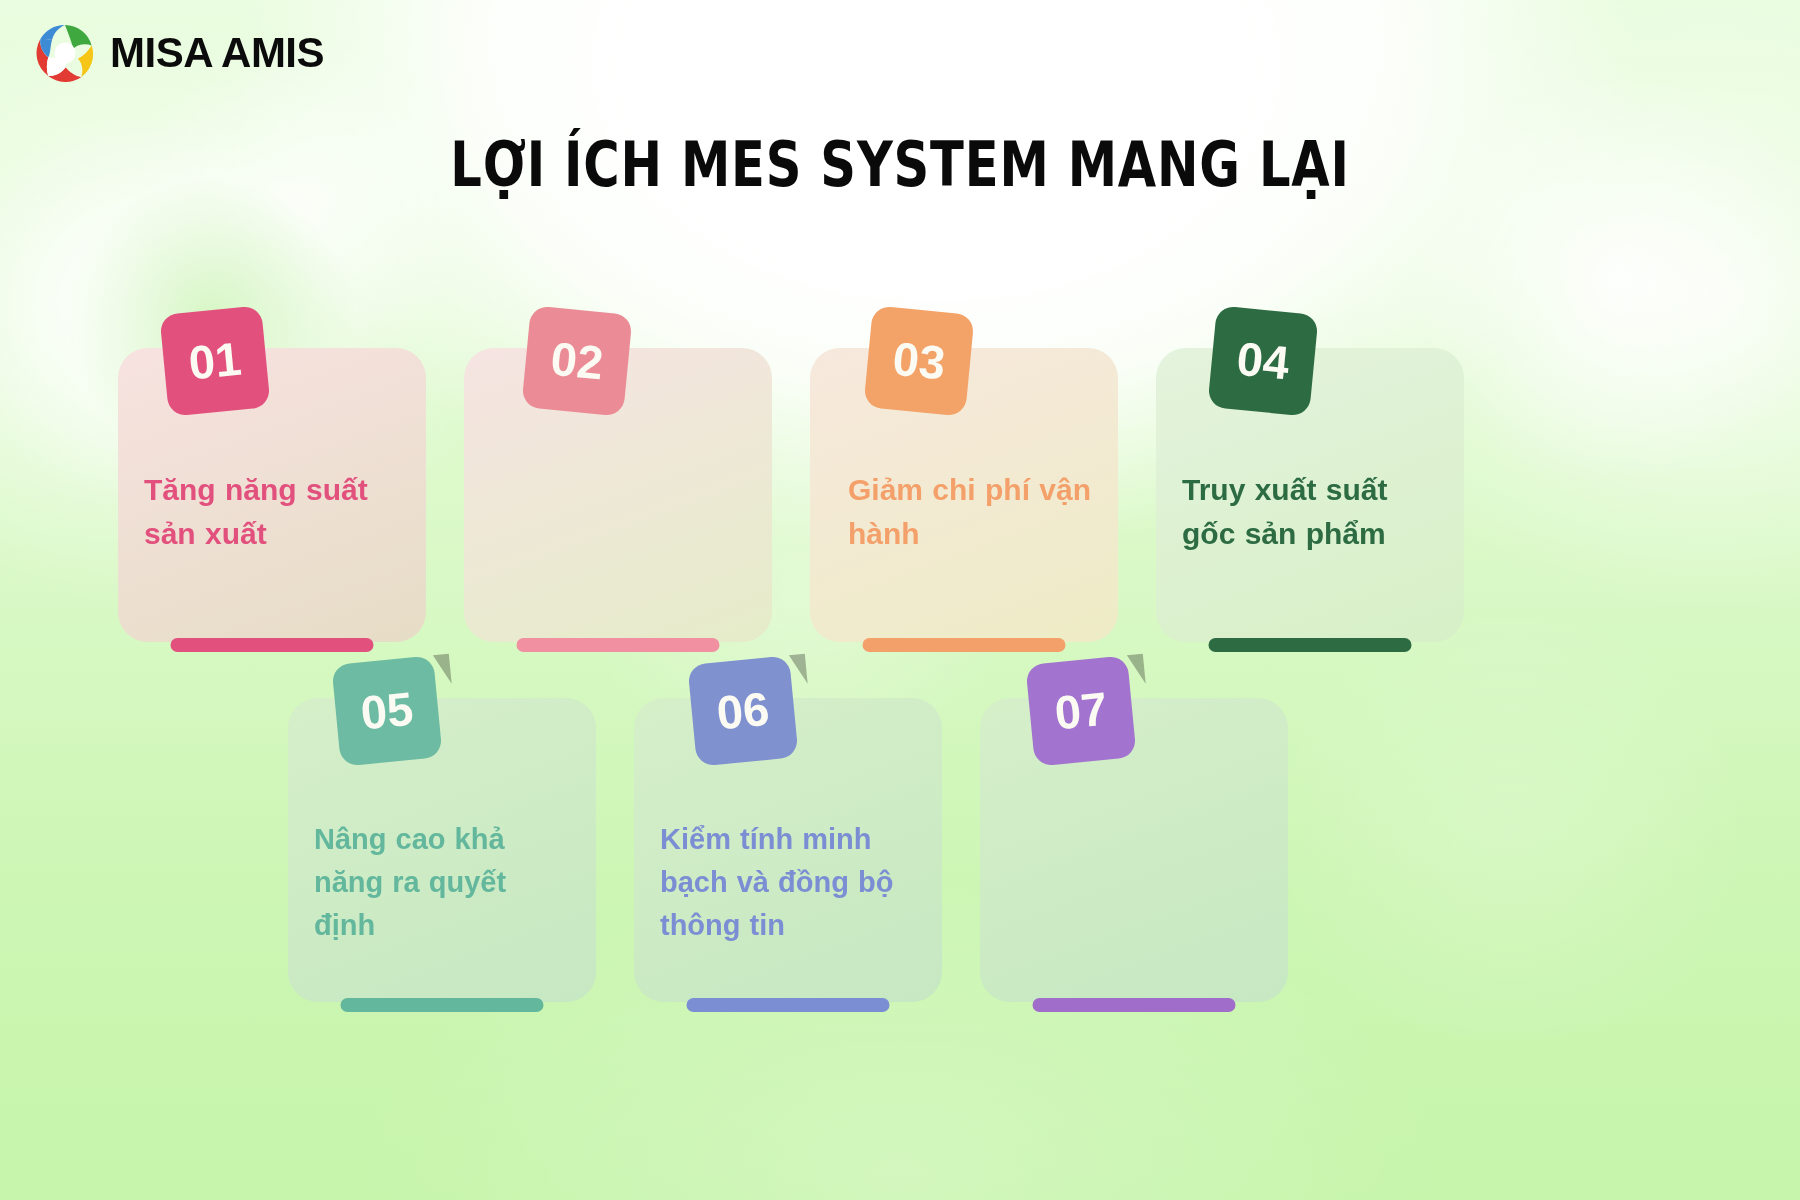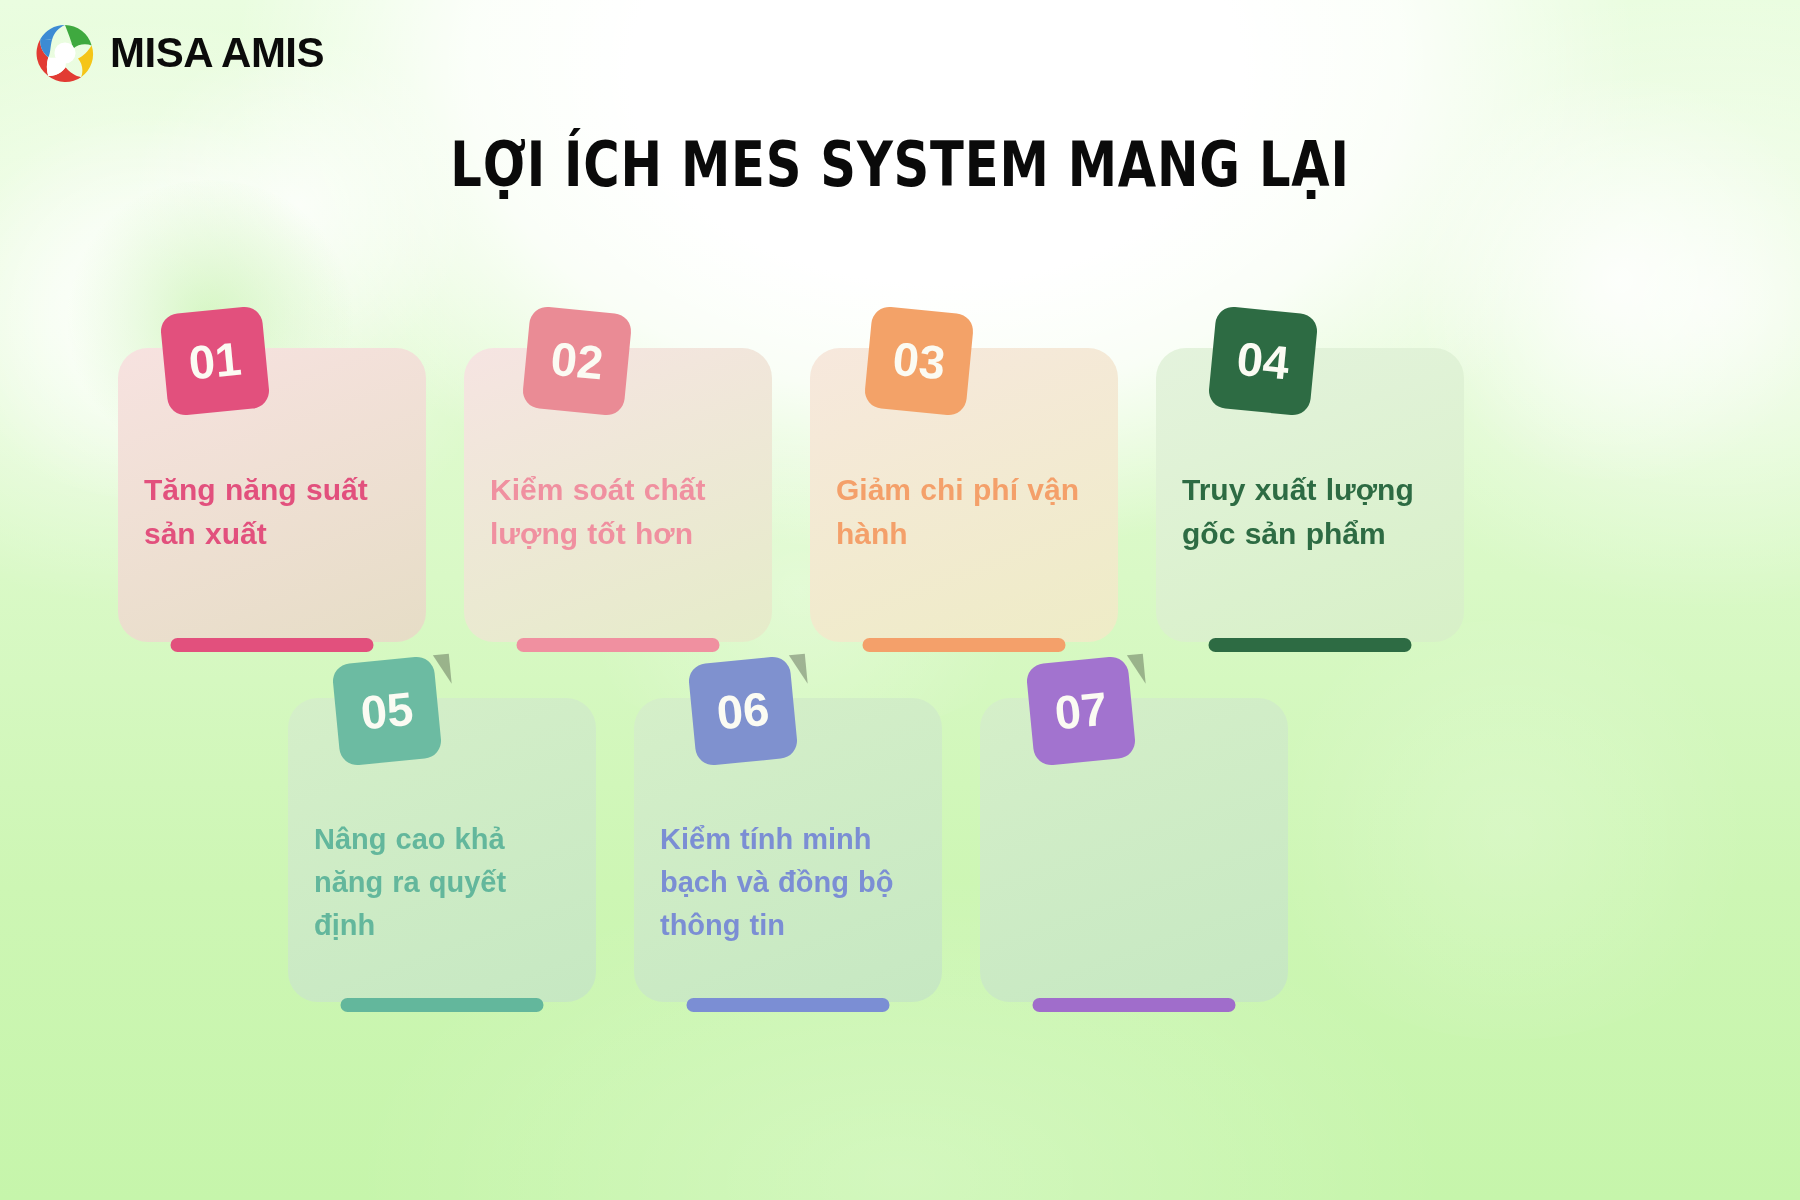--- a/index.html
+++ b/index.html
@@ -184,35 +184,34 @@
         <div class="badge tilt-left pos-1" style="background: rgb(226, 80, 125);">
           <span class="num">01</span>
         </div>
         <div class="card-title" style="color: rgb(226, 80, 125);">Tăng năng suất sản xuất</div>
         <div class="card-bar" style="background: rgb(226, 80, 125);"></div>
       </div>
       <div class="card" style="background: linear-gradient(160deg, rgb(246, 228, 226) 0%, rgb(229, 236, 201) 100%);">
         <div class="badge tilt-right pos-2" style="background: rgb(234, 139, 149);">
           <span class="num">02</span>
         </div>
-        <div class="card-title" style="color: rgb(240, 144, 160);">Kiểm soát chất lượng tốt hơn</div>
         <div class="card-bar" style="background: rgb(240, 144, 160);"></div>
       </div>
       <div class="card" style="background: linear-gradient(160deg, rgb(247, 232, 221) 0%, rgb(238, 236, 198) 100%);">
         <div class="badge tilt-right pos-3" style="background: rgb(243, 162, 104);">
           <span class="num">03</span>
         </div>
-        <div class="card-title" style="color: rgb(244, 160, 106);">Giảm chi phí vận hành</div>
+        <div class="card-title" style="color: rgb(244, 160, 106); margin-left: 12px;">Giảm chi phí vận hành</div>
         <div class="card-bar" style="background: rgb(244, 160, 106);"></div>
       </div>
       <div class="card" style="background: linear-gradient(160deg, rgb(228, 243, 221) 0%, rgb(215, 240, 199) 100%);">
         <div class="badge tilt-right pos-4" style="background: rgb(45, 107, 67);">
           <span class="num">04</span>
         </div>
-        <div class="card-title" style="color: rgb(45, 107, 67);">Truy xuất lượng gốc sản phẩm</div>
+        <div class="card-title" style="color: rgb(45, 107, 67);">Truy xuất suất gốc sản phẩm</div>
         <div class="card-bar" style="background: rgb(45, 107, 67);"></div>
       </div>
     </div>
 
   <div class="row" id="row-bottom">
       <div class="card" style="background: linear-gradient(160deg, rgb(213, 239, 201) 0%, rgb(198, 232, 194) 100%);">
         <div class="badge tilt-left pos-5" style="background: rgb(108, 187, 162);">
           <span class="fold"></span>
           <span class="num">05</span>
         </div>

